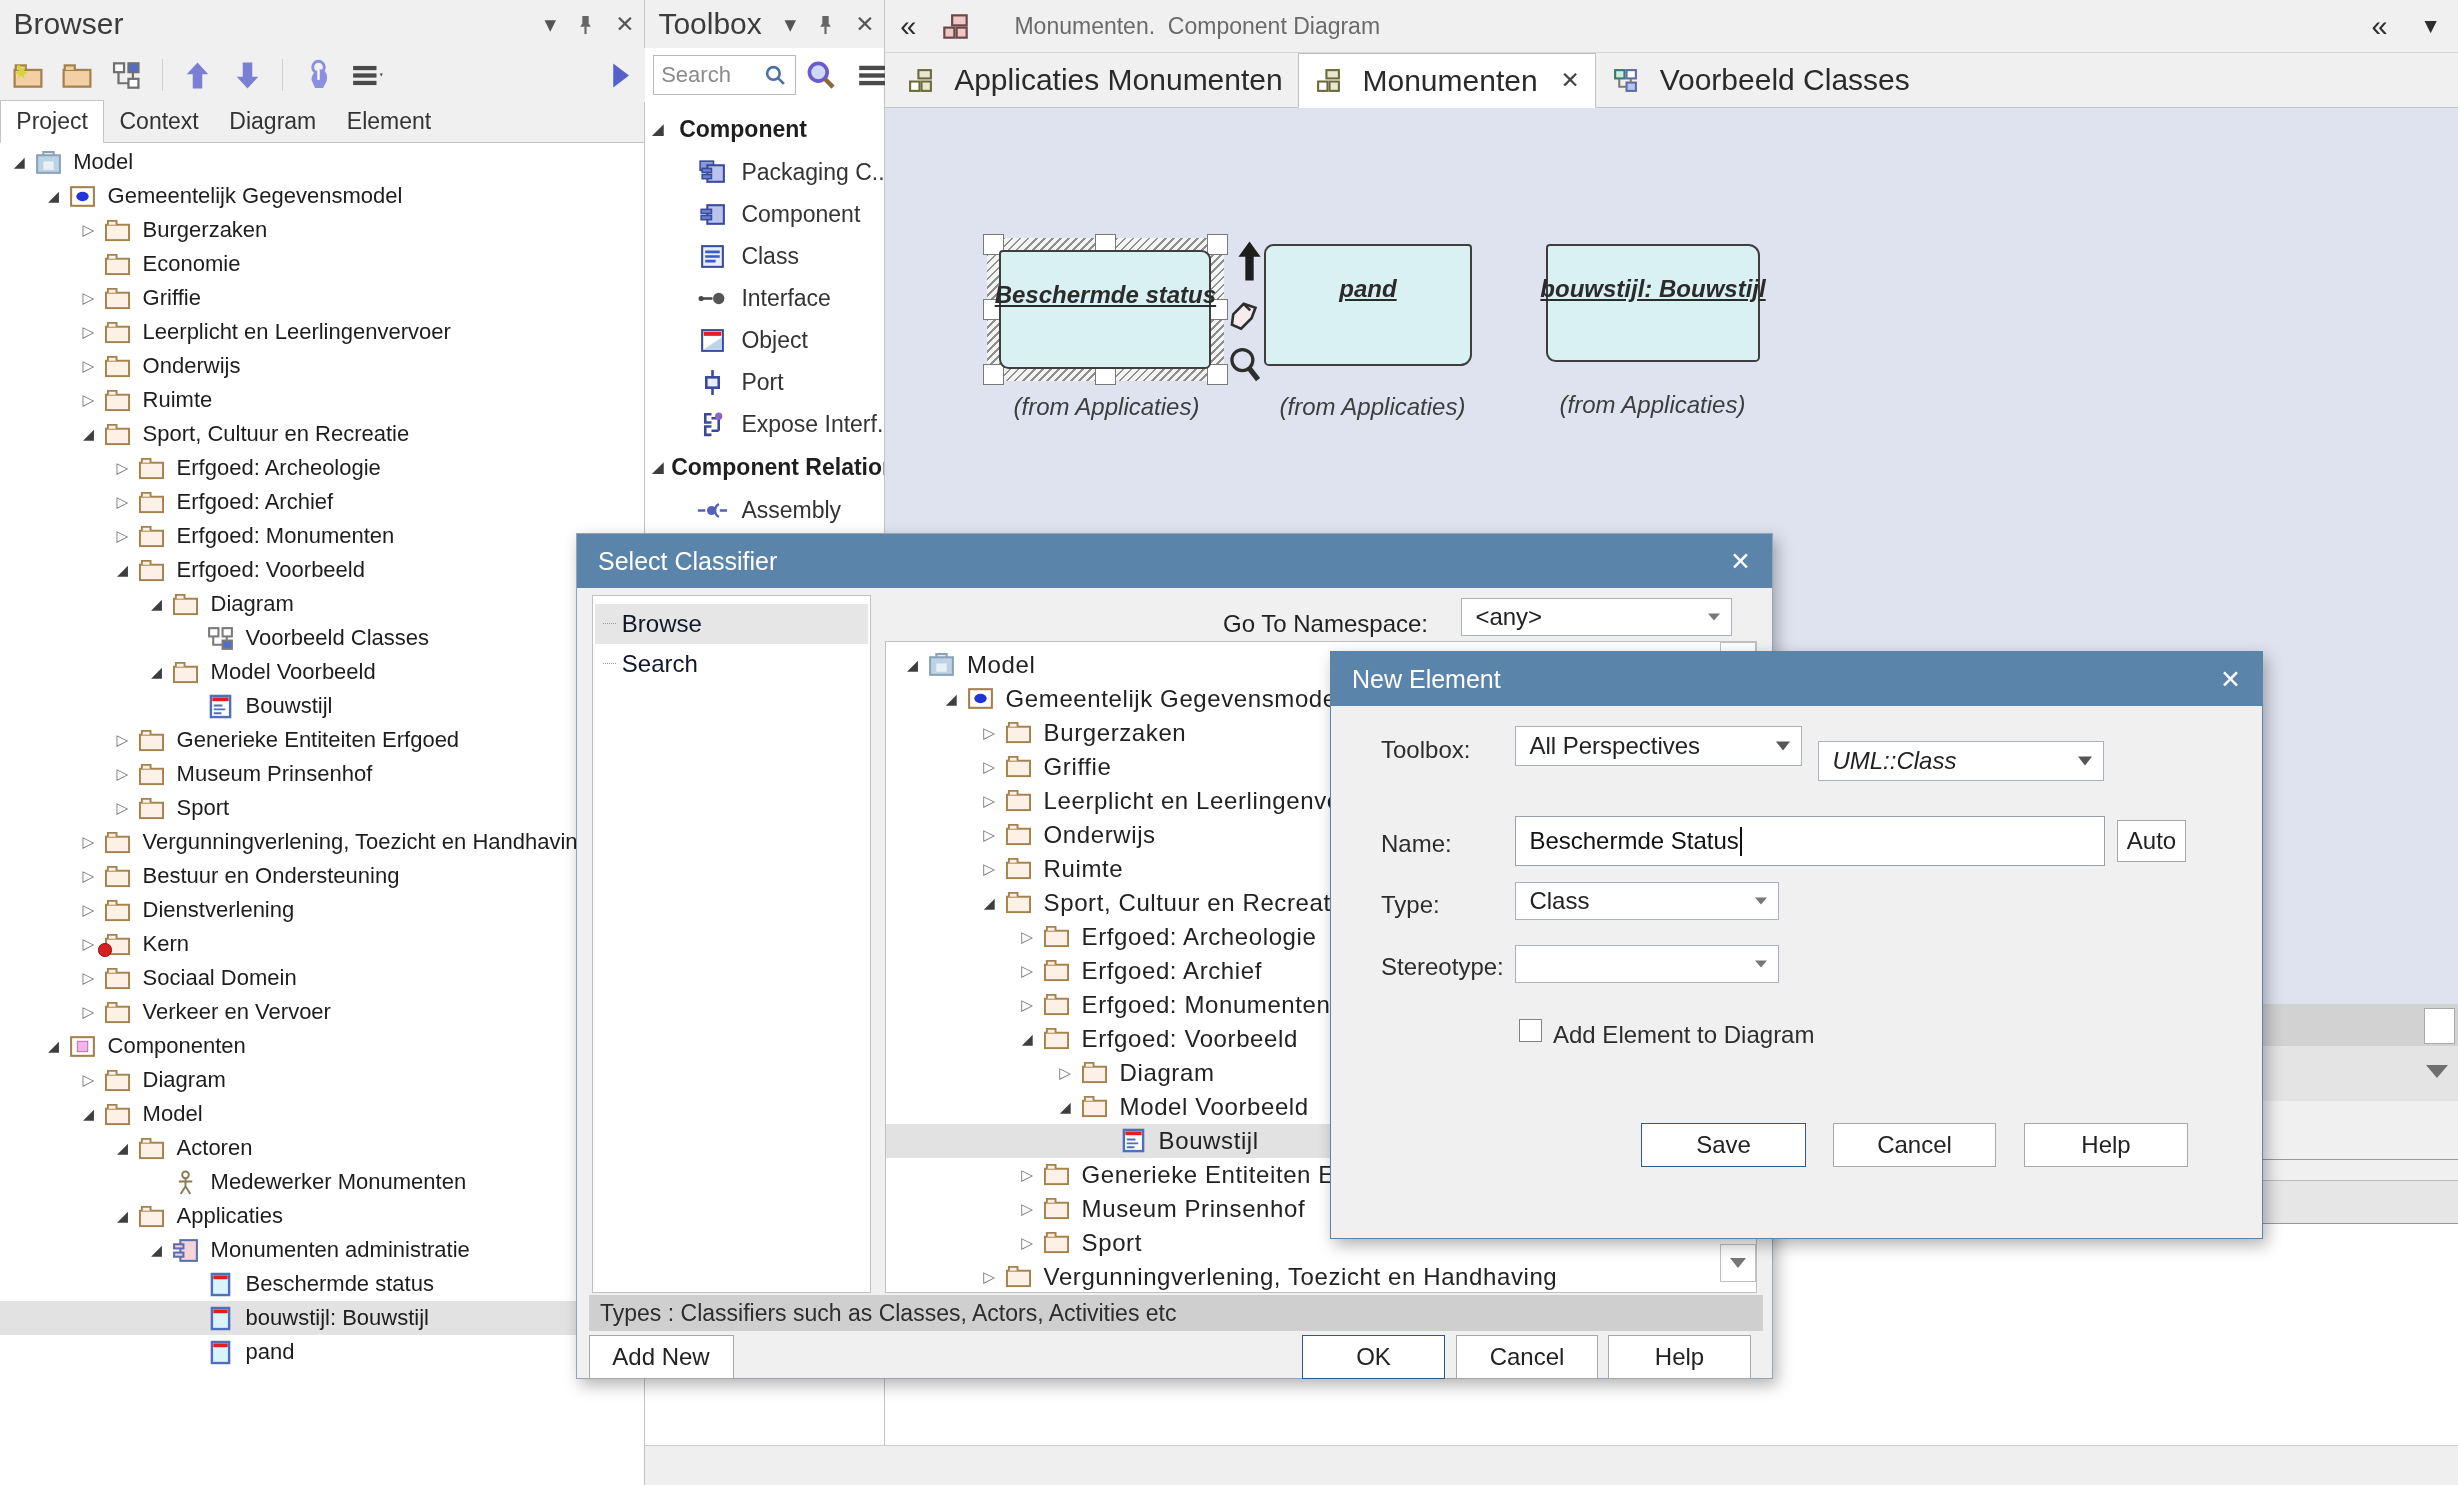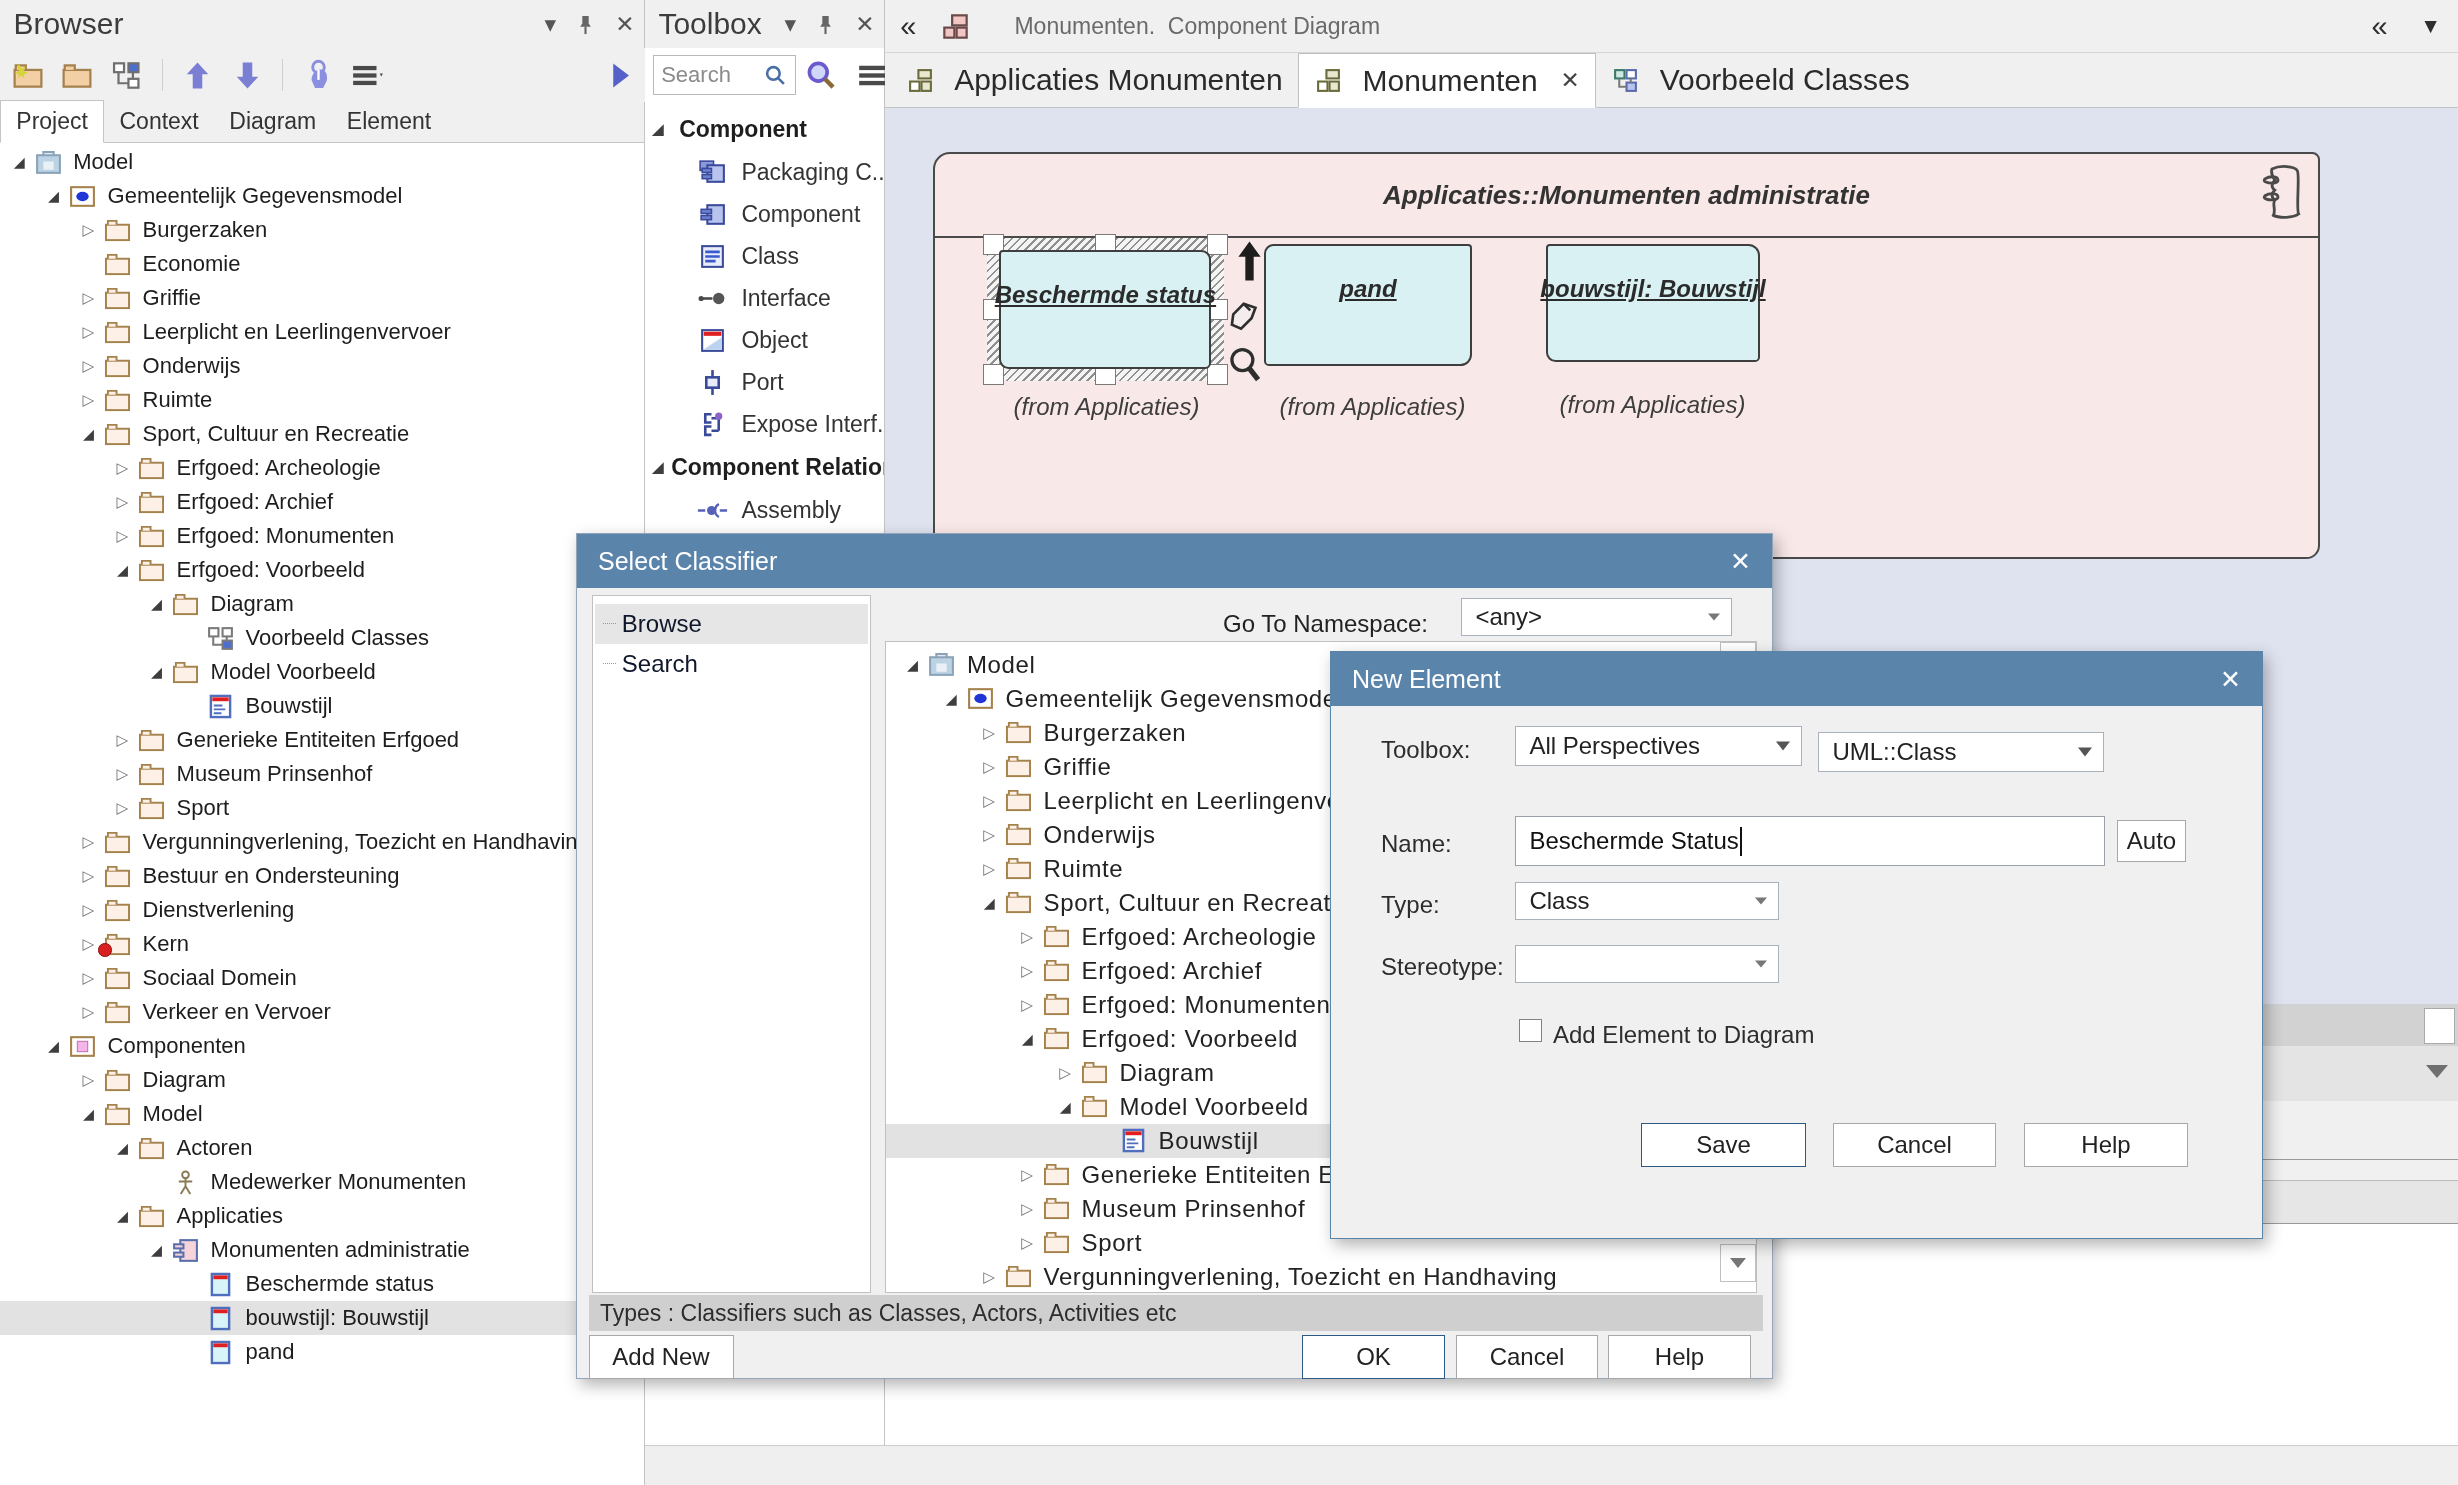--- a/index.html
+++ b/index.html
@@ -734,29 +734,20 @@
     </div>
   <div id="strip2" class="strip">
       <span class="dd"></span>
     </div>
   <div id="strip3" class="strip"></div>
   <div id="strip4" class="strip"></div>
   <div id="strip5" class="strip"></div>
   <div id="bottom-strip"></div>
 
   <div id="diagram-canvas">
-    <div id="boundary">
-      <div id="boundary-head">Applicaties::Monumenten administratie</div>
-      <span style="position:absolute;right:15.3px;top:7.6px;">
-        <svg width="48" height="59" viewBox="0 0 34 42">
-            <path d="M12 5c6-3 16-2 18 1 2 3-1 28 1 31-4 3-14 3-18 1 2-4-1-8 1-11-3-2-2-5 0-7-3-2-2-5 0-7-2-3-3-5-2-8z" fill="none" stroke="#4a4a4a" stroke-width="2"></path>
-            <path d="M7 12c3-2 8-2 9 0 1 2-1 3-4 3s-7-1-5-3zM7 24c3-2 8-2 9 0 1 2-1 3-4 3s-7-1-5-3z" fill="none" stroke="#4a4a4a" stroke-width="2"></path>
-          </svg>
-      </span>
-    </div>
 
     <div class="sel-frame" style="left:102px;top:130px;width:237px;height:143px;">
       <span class="handle" style="left:-3.8px;top:-3.8px;"></span>
       <span class="handle" style="left:108px;top:-3.8px;"></span>
       <span class="handle" style="right:-3.8px;top:-3.8px;"></span>
       <span class="handle" style="left:-3.8px;top:61px;"></span>
       <span class="handle" style="right:-3.8px;top:61px;"></span>
       <span class="handle" style="left:-3.8px;bottom:-3.8px;"></span>
       <span class="handle" style="left:108px;bottom:-3.8px;"></span>
       <span class="handle" style="right:-3.8px;bottom:-3.8px;"></span>
@@ -1027,21 +1018,21 @@
   <div id="ne-dialog" class="dialog">
     <div class="dlg-title">
       <span>New Element</span>
       <span class="dx">✕</span>
     </div>
     <div class="form-label" style="left:50px;top:84px;">Toolbox:</div>
     <div class="dropdown" style="left:184px;top:74px;width:287px;height:40px;">
       <span>All Perspectives</span>
       <span class="dd-arrow"></span>
     </div>
-    <div class="dropdown" style="left:487px;top:80px;width:286px;height:40px;">
+    <div class="dropdown" style="left:487px;top:89px;width:286px;height:40px;font-style:italic;">
       <span>UML::Class</span>
       <span class="dd-arrow"></span>
     </div>
     <div class="form-label" style="left:50px;top:178px;">Name:</div>
     <div class="textinput" style="left:184px;top:164px;width:590px;height:50px;">
       <span>Beschermde Status</span>
         <span class="caret"></span>
     </div>
     <div class="btn" style="left:786px;top:168px;width:69px;height:42px;">Auto</div>
     <div class="form-label" style="left:50px;top:239px;">Type:</div>

